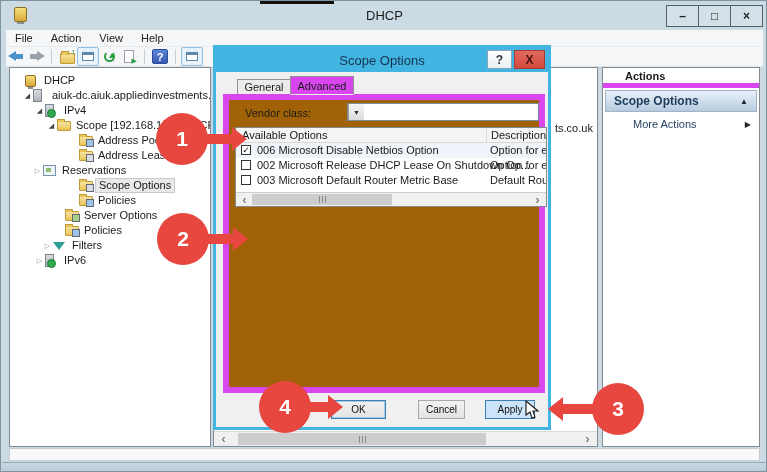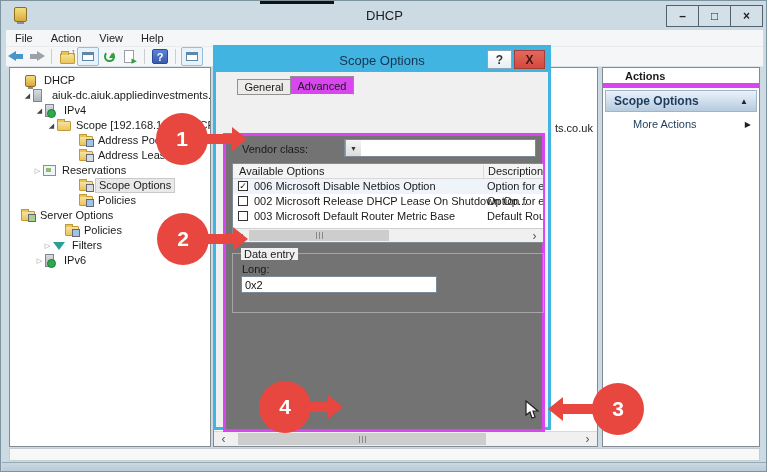--- a/index.html
+++ b/index.html
@@ -106,21 +106,21 @@
   .dlg-btns { position:absolute; right:3px; top:2px; display:flex; }
   .dlg-help { width:25px; height:19px; background:linear-gradient(#ffffff,#e8eef2); border:1px solid #8aa4b8;
     display:flex; align-items:center; justify-content:center; font-size:12px; font-weight:bold; color:#333; }
   .dlg-close { width:31px; height:19px; background:linear-gradient(#e0695f,#d5493e); border:1px solid #a83d34; margin-left:2px;
     display:flex; align-items:center; justify-content:center; font-size:12px; font-weight:bold; color:#471410; }
   .dlg-body { position:relative; width:100%; height:354px; font-size:11px; color:#1a1a1a; }
 
   .tab { position:absolute; border:1px solid #919191; background:#d946ef; display:flex; align-items:center; justify-content:center; font-size:11px; }
   .tab.inactive { left:21px; top:7px; width:54px; height:16px; background:#ecebe9; z-index:1; }
   .tab.active { left:74px; top:4px; width:64px; height:19px; border-bottom:1px solid #f0f0f0; z-index:3; }
-  .tab-page { position:absolute; left:7px; top:22px; width:322px; height:299px; border:3px solid #d946ef; background:#737373; z-index:2;margin-top:39px; }
+  .tab-page { position:absolute; left:7px; top:22px; width:322px; height:299px; border:6px solid #d946ef; background:#a16207; z-index:2; }
 
   .vendor-label { position:absolute; left:16px; top:7px; }
   .vendor-combo { position:absolute; left:118px; top:3px; width:192px; height:18px; background:#fff; border:1px solid #7a8a99;
     display:flex; align-items:center; }
   .combo-text { flex:1; padding-left:4px; font-size:10.5px; white-space:nowrap; overflow:hidden; }
   .combo-arrow { width:16px; height:100%; background:linear-gradient(#f4f4f4,#dcdcdc); border-left:1px solid #9a9a9a;
     display:flex; align-items:center; justify-content:center; font-size:7px; color:#333; }
 
   .opt-list { position:absolute; left:6px; top:27px; width:312px; height:80px; background:#fff; border:1px solid #828a92; overflow:hidden; }
   .list-header { height:15px; background:#f4f4f4; border-bottom:1px solid #d9d9d9; position:relative; font-size:11px; }
@@ -269,21 +269,21 @@
           </span>
         <span class="tlabel sel">Scope Options</span>
       </div>
       <div class="trow" style="padding-left:58px">
         <span class="exp"></span>
         <span class="tico">
             <span class="i-folder badge-blue"></span>
           </span>
         <span class="tlabel">Policies</span>
       </div>
-      <div class="trow" style="">
+      <div class="trow" style="padding-left:44px">
         <span class="exp"></span>
         <span class="tico">
             <span class="i-folder badge-green"></span>
           </span>
         <span class="tlabel">Server Options</span>
       </div>
       <div class="trow" style="padding-left:44px">
         <span class="exp"></span>
         <span class="tico">
             <span class="i-folder badge-blue"></span>
@@ -380,25 +380,20 @@
               <span class="grip">
                   <i></i>
                   <i></i>
                   <i></i>
                 </span>
             </span>
             <span class="sb-btn" style="right:1px; height:13px">›</span>
           </div>
         </div>
 
-        <div class="fieldset">
-          <span class="legend">Data entry</span>
-          <span class="long-label">Long:</span>
-          <input class="long-input" type="text" value="0x2" style="">
-        </div>
       </div>
 
       <div class="btn btn-ok">OK</div>
       <div class="btn btn-cancel">Cancel</div>
       <div class="btn btn-apply">Apply</div>
     </div>
   </div>
 
   <div class="circle" style="left:155px; top:112px">1</div>
   <div class="shaft" style="left:203px; top:133px; width:28px"></div>

